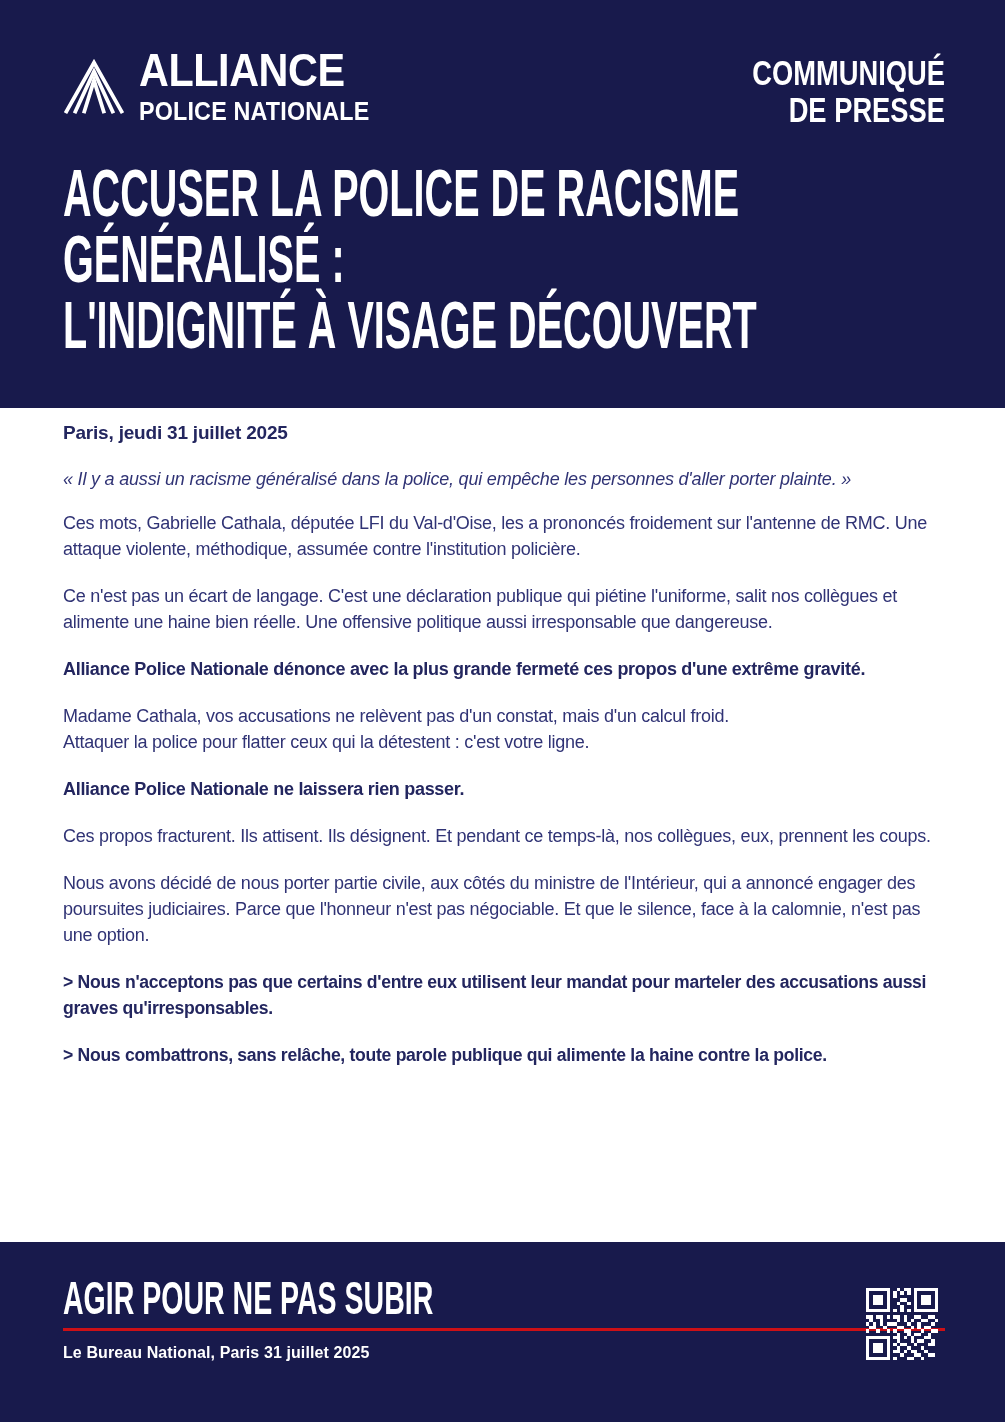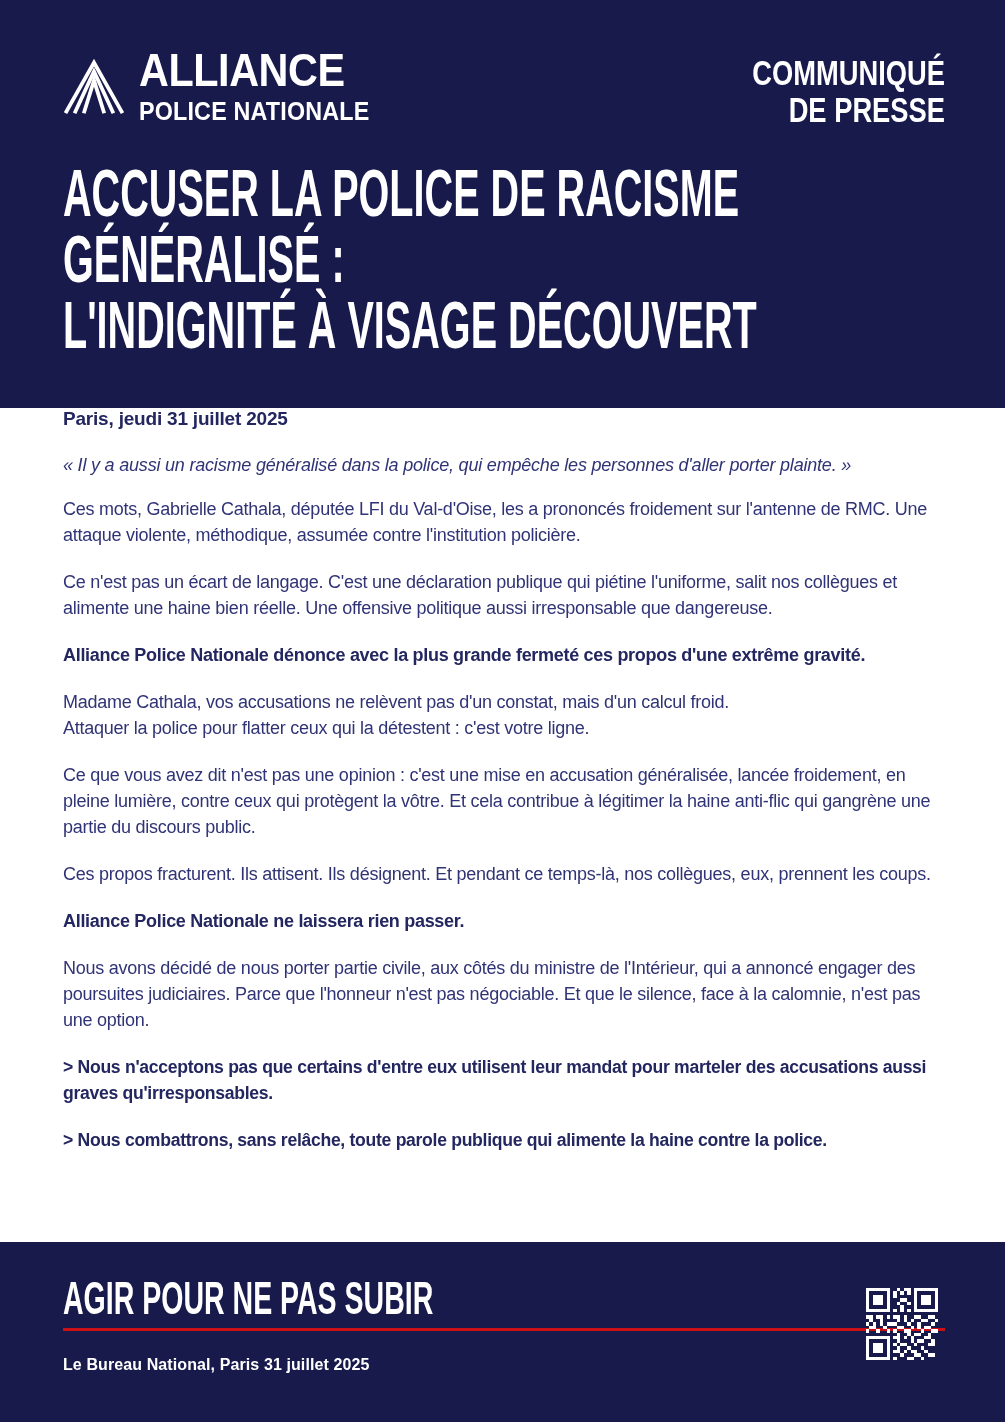--- a/index.html
+++ b/index.html
@@ -49,21 +49,21 @@
   .headline-line {
     font-size: 66px; font-weight: 700; line-height: 66px;
     letter-spacing: 0;
     transform: scaleX(0.60); transform-origin: left center;
     white-space: nowrap;
   }
 
   
   .content {
     flex: 1 1 auto;
-    padding: 0 60px 0 63px;
+    padding: 14px 60px 0 63px;
     color: #303375;
     overflow: hidden;
   }
   .dateline {
     font-size: 19px; font-weight: 700; color: #23265f;
     margin-bottom: 22px; letter-spacing: -0.2px;
   }
   .quote {
     font-style: italic; font-size: 18px; line-height: 26px;
     letter-spacing: -0.2px; margin-bottom: 18px;
@@ -92,21 +92,21 @@
   }
   .slogan {
     font-size: 46px; font-weight: 700; line-height: 48px;
     transform: scaleX(0.62); transform-origin: left center;
     white-space: nowrap;
   }
   .red-rule {
     height: 3px; background: #cc1016; width: 882px; margin-top: 6px;
   }
   .byline {
-    margin-top: 25px; font-size: 16px; font-weight: 700; letter-spacing: 0.1px;
+    margin-top: 13px; font-size: 16px; font-weight: 700; letter-spacing: 0.1px;
   }
   .qr {
     position: absolute; top: 46px; right: 67px;
     width: 72px; height: 72px;
   }
   .qr svg { display: block; width: 100%; height: 100%; }
 </style>
 </head>
 <body>
 
@@ -142,23 +142,22 @@
 
   <main class="content">
     <p class="dateline">Paris, jeudi 31 juillet 2025</p>
     <p class="quote">« Il y a aussi un racisme généralisé dans la police, qui empêche les personnes d'aller porter plainte. »</p>
 
     <p class="para">Ces mots, Gabrielle Cathala, députée LFI du Val-d'Oise, les a prononcés froidement sur l'antenne de RMC. Une attaque violente, méthodique, assumée contre l'institution policière.</p>
     <p class="para">Ce n'est pas un écart de langage. C'est une déclaration publique qui piétine l'uniforme, salit nos collègues et alimente une haine bien réelle. Une offensive politique aussi irresponsable que dangereuse.</p>
     <p class="para bold">Alliance Police Nationale dénonce avec la plus grande fermeté ces propos d'une extrême gravité.</p>
     <p class="para">Madame Cathala, vos accusations ne relèvent pas d'un constat, mais d'un calcul froid.
 Attaquer la police pour flatter ceux qui la détestent : c'est votre ligne.</p>
-    <p class="para">Ce que vous avez dit n'est pas une opinion : c'est une mise en accusation généralisée, lancée froidement, en pleine lumière, contre ceux qui protègent la vôtre. Et cela contribue à légitimer la haine anti-flic qui gangrène une partie du discours public.</p>
+    <p class="para bold">Alliance Police Nationale ne laissera rien passer.</p>
     <p class="para">Ces propos fracturent. Ils attisent. Ils désignent. Et pendant ce temps-là, nos collègues, eux, prennent les coups.</p>
-    <p class="para bold">Alliance Police Nationale ne laissera rien passer.</p>
     <p class="para">Nous avons décidé de nous porter partie civile, aux côtés du ministre de l'Intérieur, qui a annoncé engager des poursuites judiciaires. Parce que l'honneur n'est pas négociable. Et que le silence, face à la calomnie, n'est pas une option.</p>
     <p class="para bullet">&gt; Nous n'acceptons pas que certains d'entre eux utilisent leur mandat pour marteler des accusations aussi graves qu'irresponsables.</p>
     <p class="para bullet">&gt; Nous combattrons, sans relâche, toute parole publique qui alimente la haine contre la police.</p>
   </main>
 
   <footer class="bottom-banner">
     <div class="slogan">AGIR POUR NE PAS SUBIR</div>
     <div class="red-rule"></div>
     <div class="byline">Le Bureau National, Paris 31 juillet 2025</div>
 

